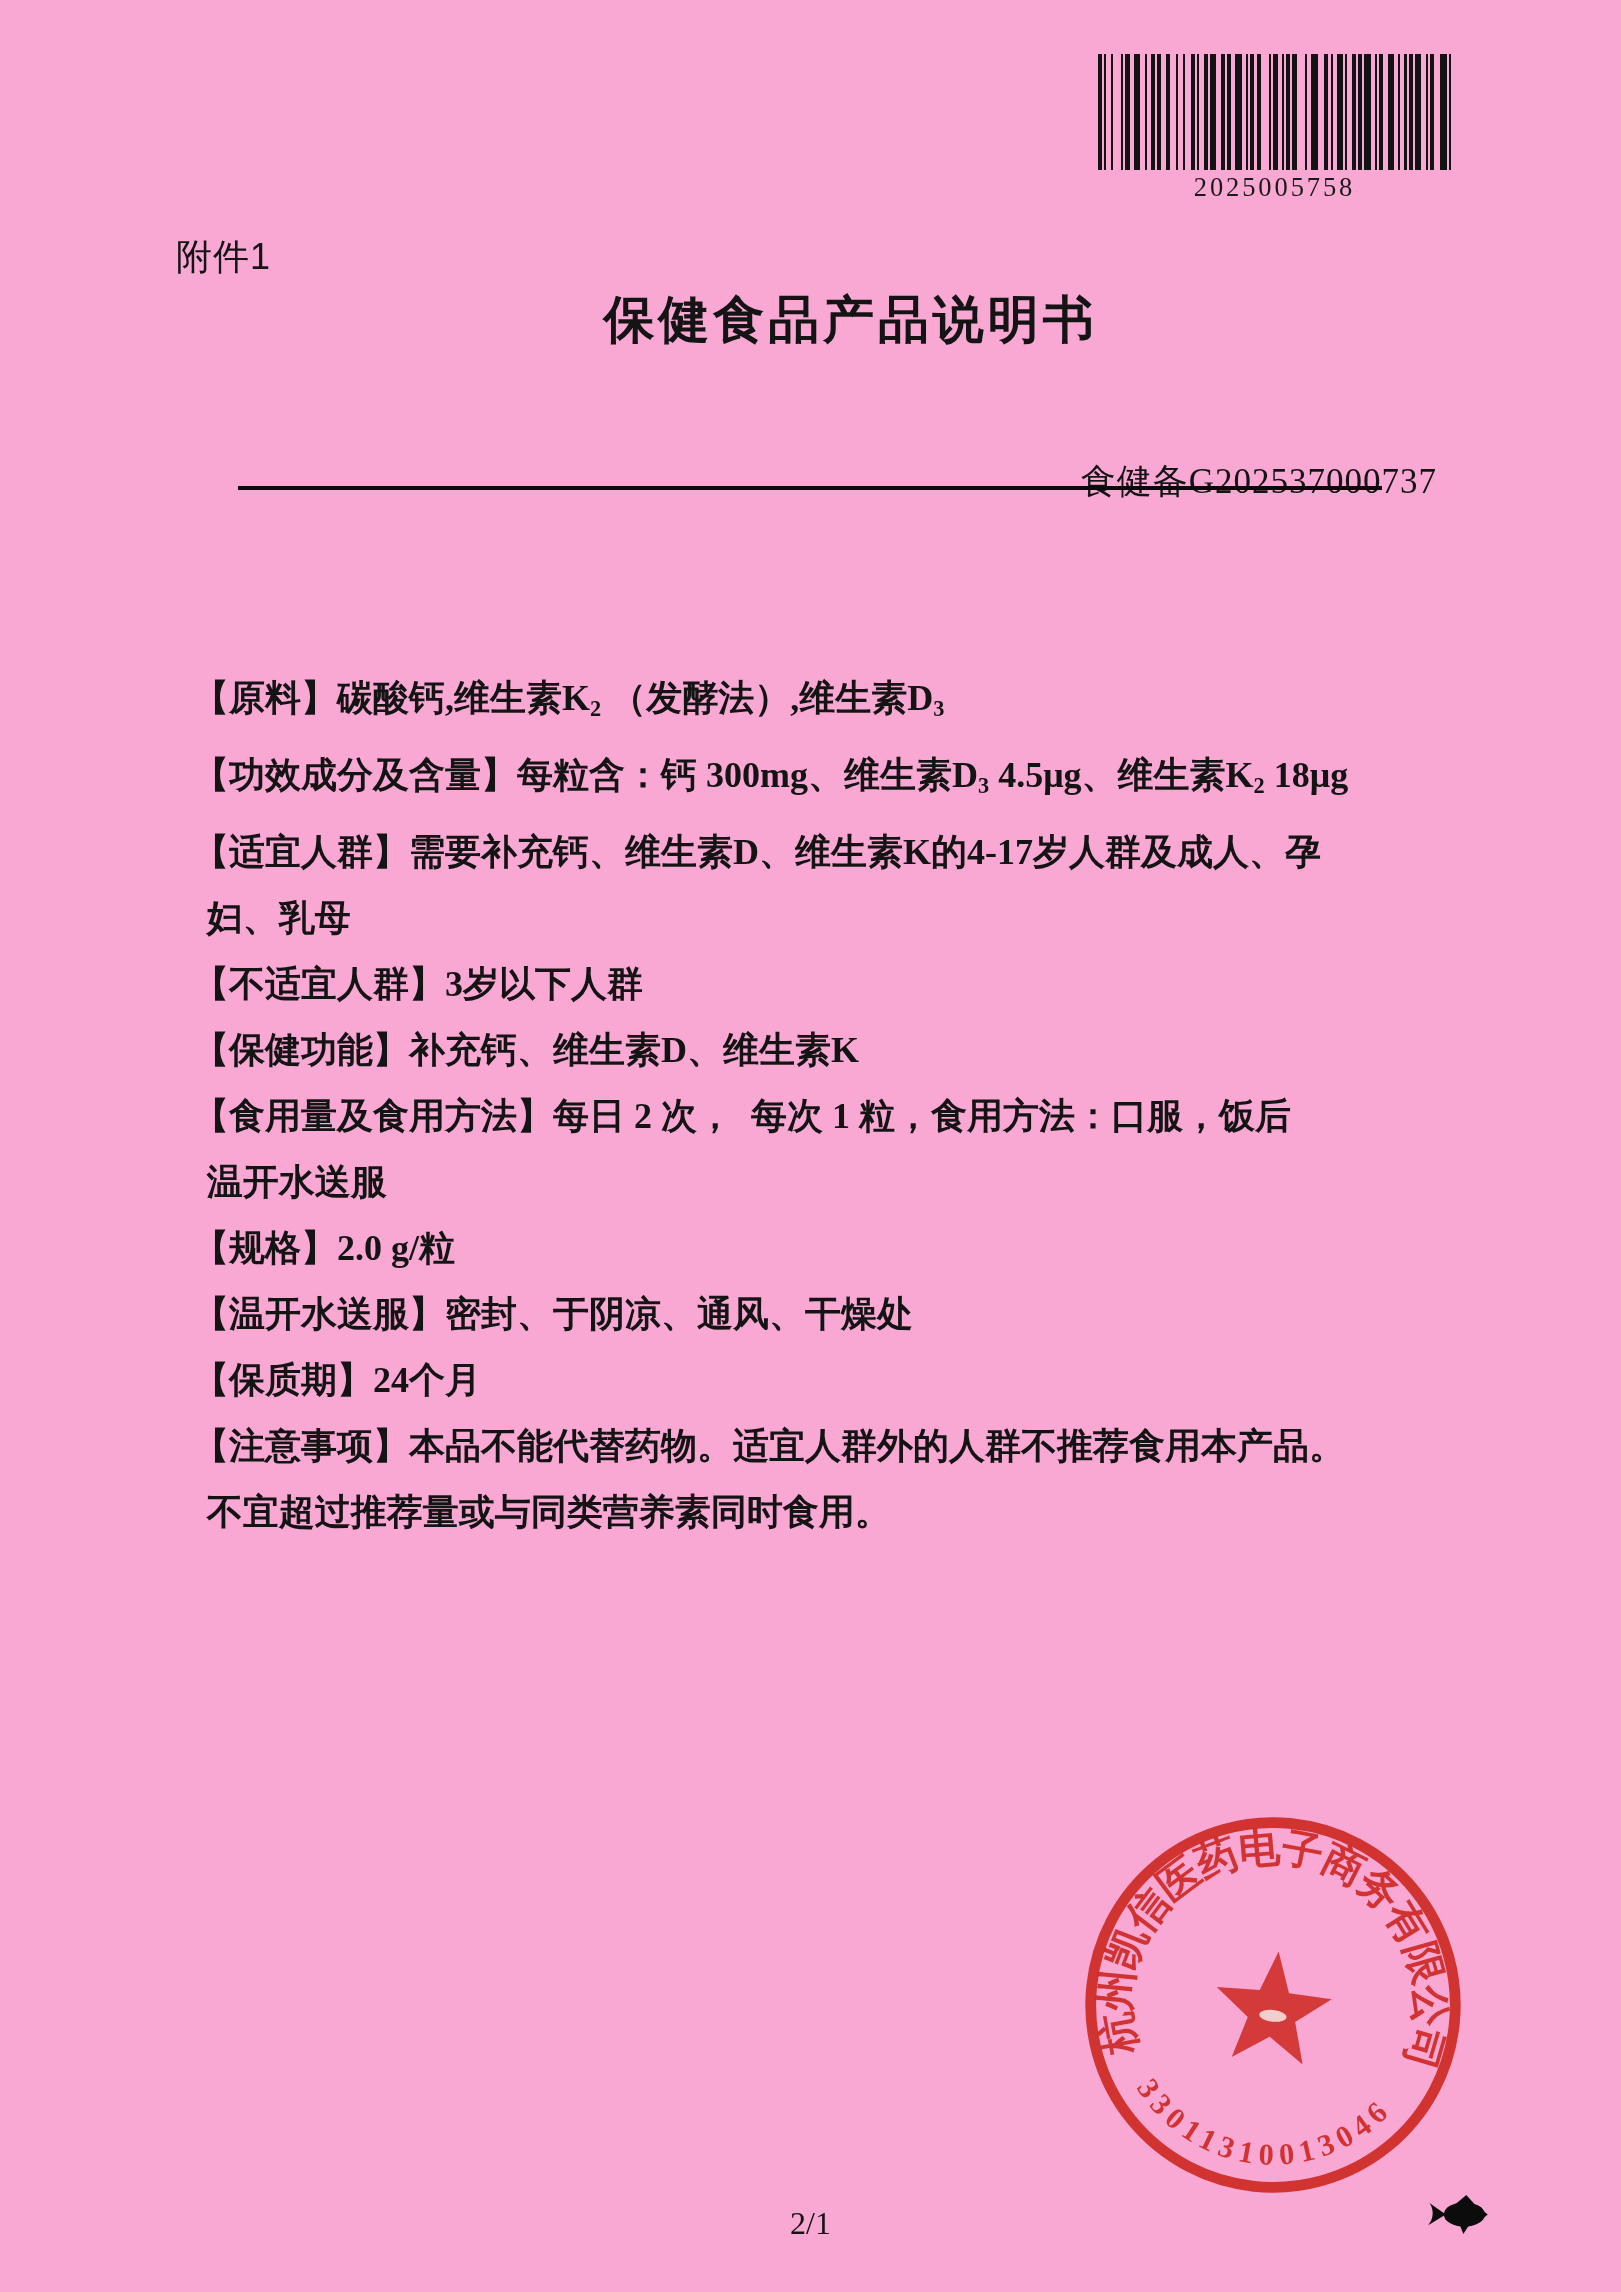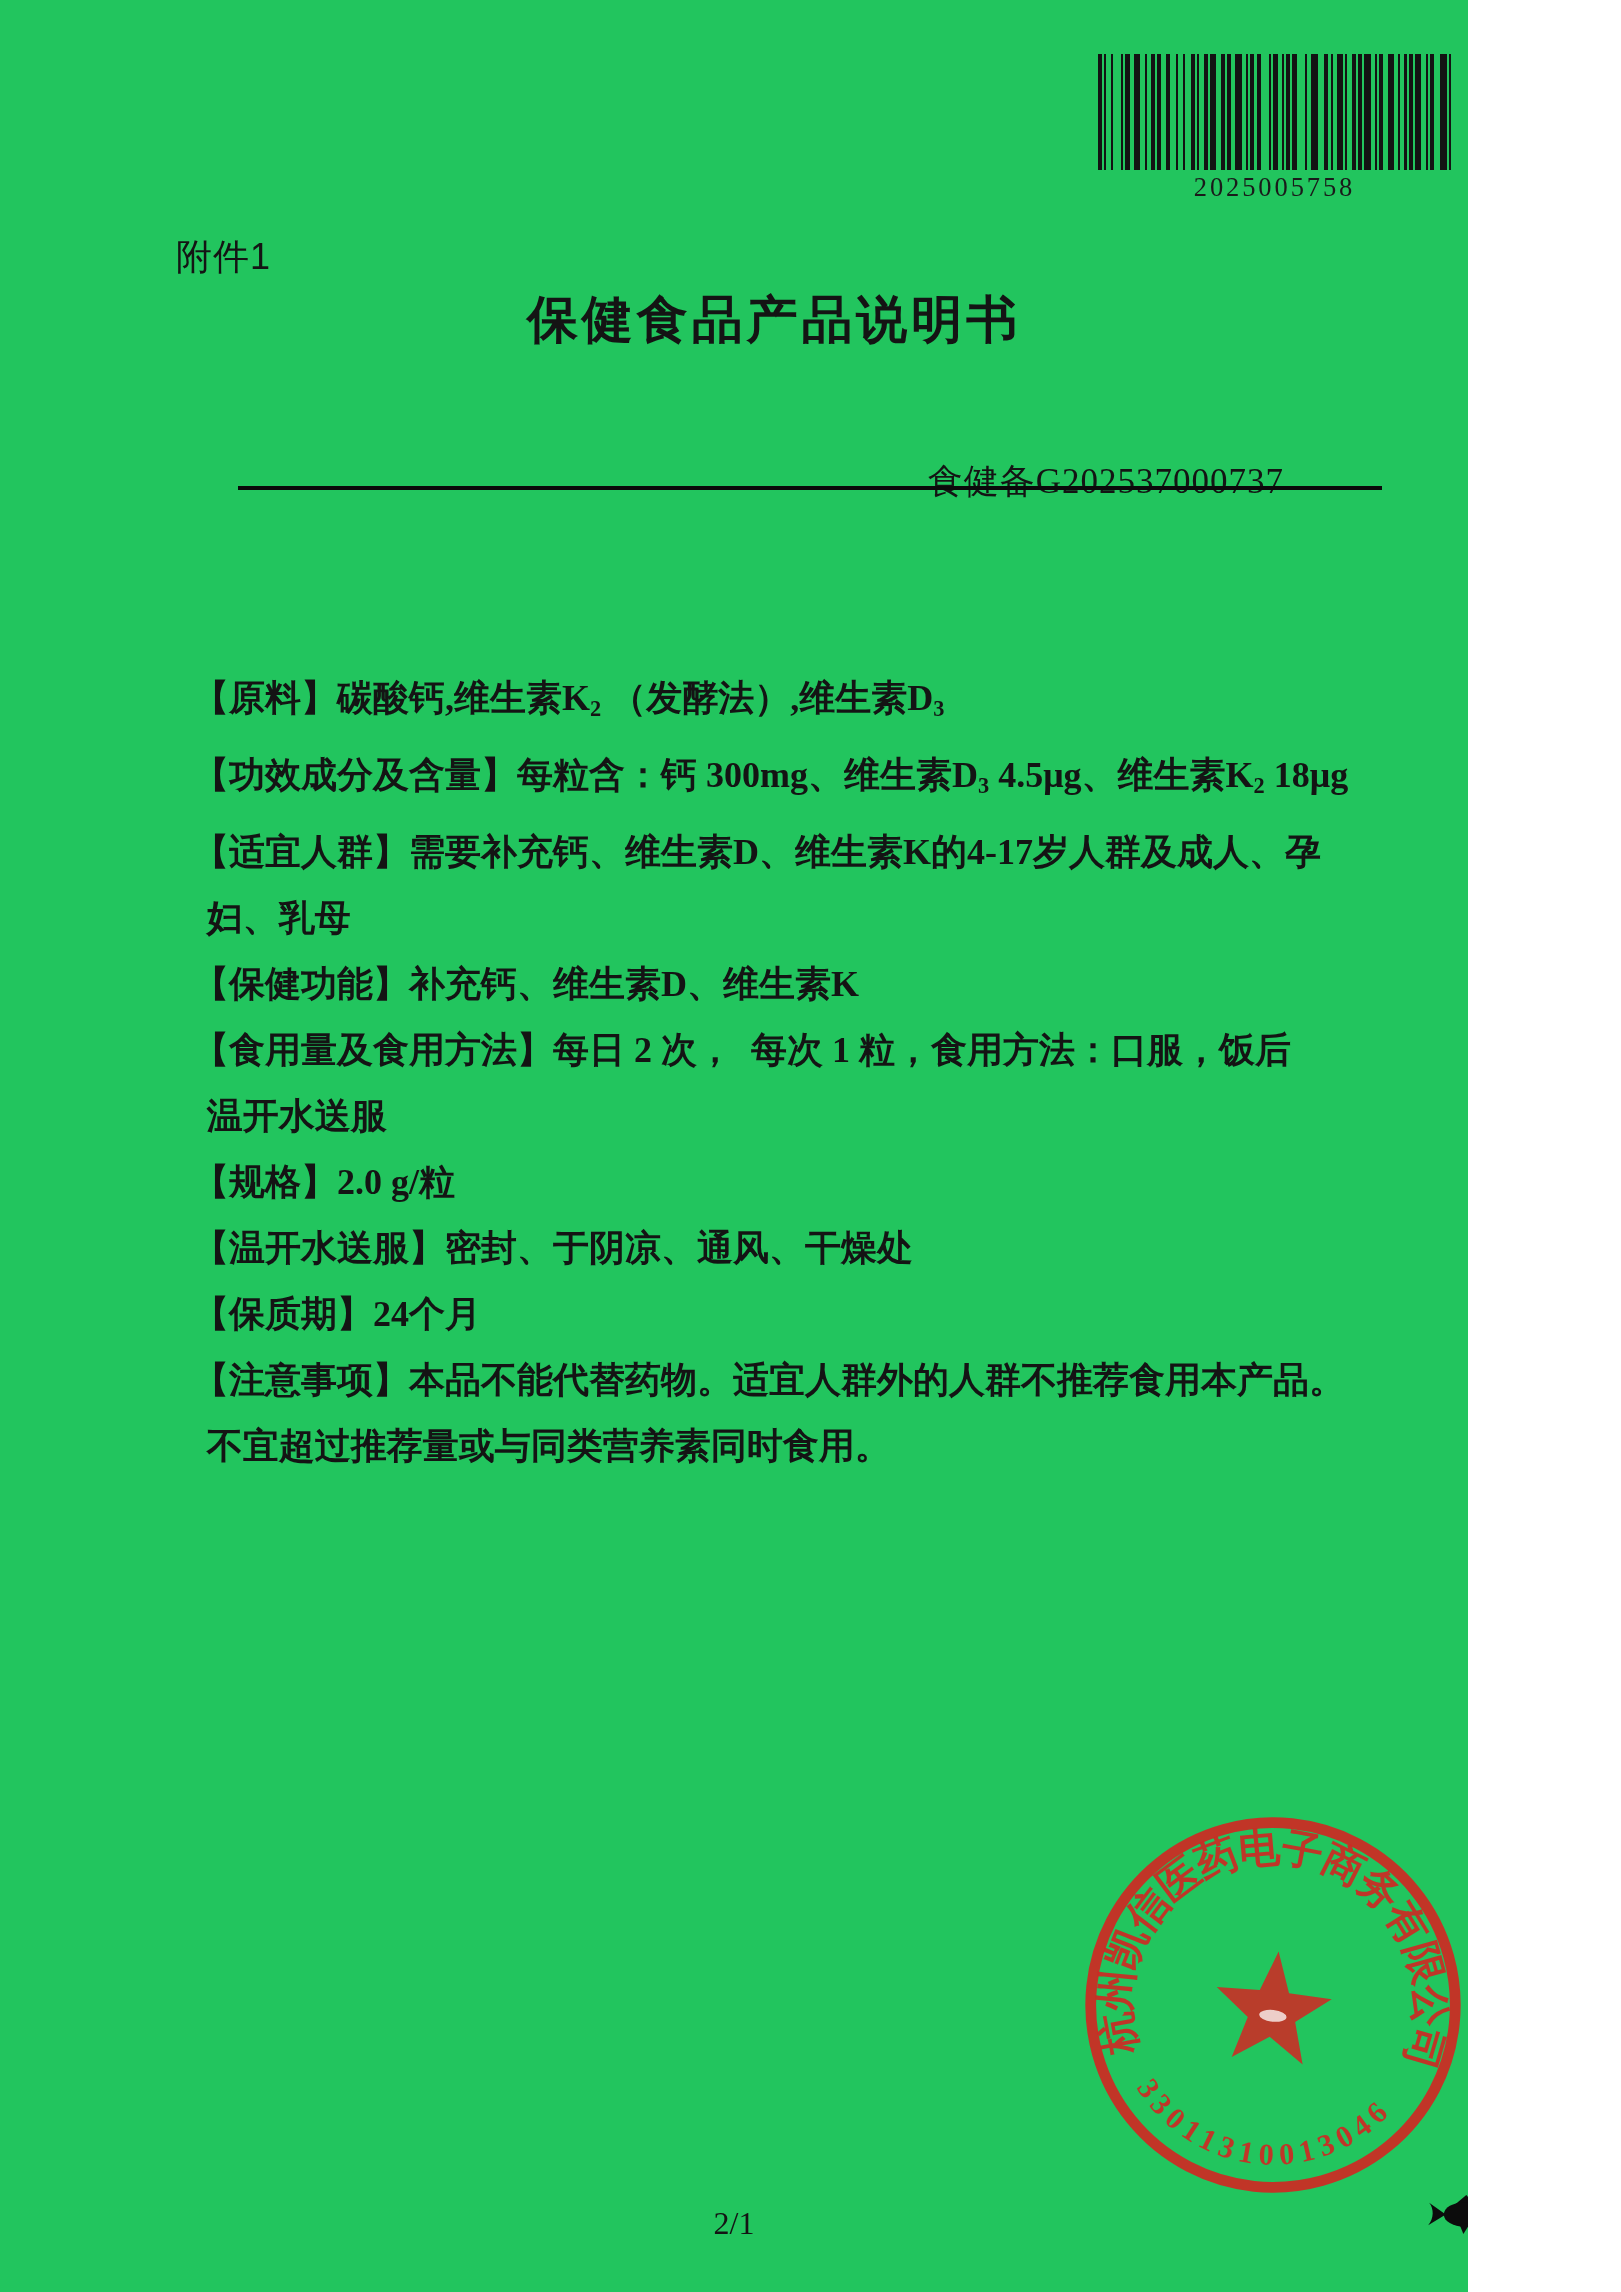--- a/index.html
+++ b/index.html
@@ -1,16 +1,16 @@
 <!DOCTYPE html>
 <html><head>
 <meta charset="utf-8">
 <style>
   html,body{margin:0;padding:0;background:#ffffff;}
-  .page{position:relative;width:1468px;height:2293px;background:#22c55e;color:#141414;overflow:hidden;}
+  .page{position:relative;width:1621px;height:2293px;background:#f9a8d4;color:#141414;overflow:hidden;}
   .sans{font-family:"Liberation Sans","DejaVu Sans",sans-serif;}
   .serif{font-family:"Liberation Serif","DejaVu Serif",serif;}
 
   .attachment{position:absolute;left:176px;top:233px;font-size:36px;letter-spacing:1px;}
   .doc-title{position:absolute;left:0;top:286px;width:100%;text-align:center;font-size:51px;font-weight:700;letter-spacing:3.9px;padding-left:40px;}
   .reg-no{position:absolute;right:184px;top:412px;font-size:35px;letter-spacing:1px;margin-top:46px;}
   .divider{position:absolute;left:238px;top:486px;width:1144px;height:3.9px;background:#0a0a0a;}
   .product-name{position:absolute;left:0;top:574px;width:100%;text-align:center;font-size:39px;font-weight:700;letter-spacing:1px;}
 
   .body-text{position:absolute;left:193px;top:665px;width:1372px;font-size:36px;line-height:66px;font-weight:bold;}
@@ -88,20 +88,21 @@
   <div class="attachment sans">附件1</div>
   <div class="doc-title sans">保健食品产品说明书</div>
   <div class="reg-no serif">食健备G202537000737</div>
   <div class="divider"></div>
 
 
   <div class="body-text serif" id="sections">
       <p class="sec">【原料】碳酸钙,维生素K<sub>2</sub> （发酵法）,维生素D<sub>3</sub></p>
       <p class="sec">【功效成分及含量】每粒含：钙 300mg、维生素D<sub>3</sub> 4.5μg、维生素K<sub>2</sub> 18μg</p>
       <p class="sec">【适宜人群】需要补充钙、维生素D、维生素K的4-17岁人群及成人、孕<br>妇、乳母</p>
+      <p class="sec">【不适宜人群】3岁以下人群</p>
       <p class="sec">【保健功能】补充钙、维生素D、维生素K</p>
       <p class="sec">【食用量及食用方法】每日 2 次，  每次 1 粒，食用方法：口服，饭后<br>温开水送服</p>
       <p class="sec">【规格】2.0 g/粒</p>
       <p class="sec">【温开水送服】密封、于阴凉、通风、干燥处</p>
       <p class="sec">【保质期】24个月</p>
       <p class="sec">【注意事项】本品不能代替药物。适宜人群外的人群不推荐食用本产品。<br>不宜超过推荐量或与同类营养素同时食用。</p>
     </div>
 
   <svg class="stamp" viewBox="0 0 400 400">
     <defs>

